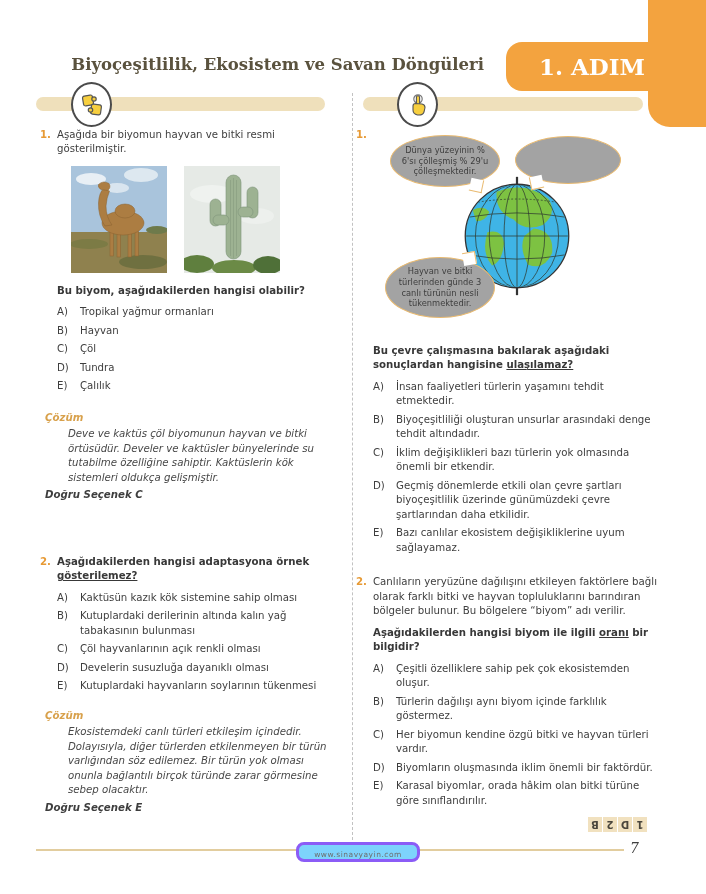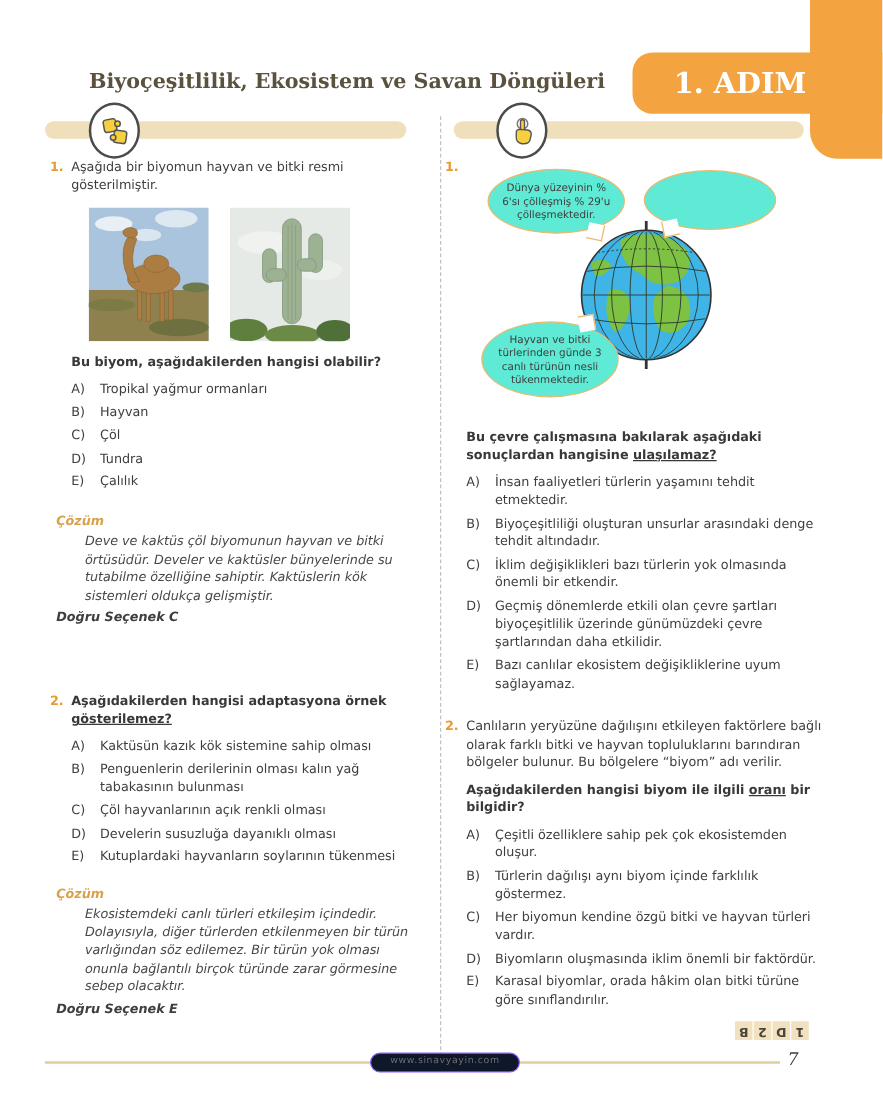--- a/index.html
+++ b/index.html
@@ -44,37 +44,37 @@
   .photos{display:flex;gap:17px;margin:9px 0 11px 14px;}
   .photo{width:96px;height:107px;display:block;}
   
   .solution{margin-top:13px;margin-left:5px;}
   .sol-label{font-style:italic;font-weight:bold;color:var(--sol);}
   .sol-text{font-style:italic;margin:2px 0 0 23px;color:#474747;}
   .sol-answer{font-style:italic;font-weight:600;text-align:left;margin-top:3px;padding-right:4px;}
   
   .poster{position:relative;height:207px;margin-top:3px;}
   .globe{position:absolute;left:84px;top:44px;width:120px;height:122px;}
-  .bubble{position:absolute;background:#5eead4;border:1.5px solid var(--bubble);border-radius:50%;
+  .bubble{position:absolute;background:#a3a3a3;border:1.5px solid var(--bubble);border-radius:50%;
        display:flex;align-items:center;justify-content:center;text-align:center;
        font-size:8.3px;line-height:1.3;padding:6px 9px;box-sizing:border-box;z-index:2;}
   .btext{position:relative;z-index:4;}
   .tail{position:absolute;width:12px;height:12px;background:#fff;z-index:3;}
   .t1{right:16px;bottom:-6px;border-right:1.5px solid var(--bubble);border-bottom:1.5px solid var(--bubble);transform:rotate(12deg);}
   .t2{left:14px;bottom:-6px;border-left:1.5px solid var(--bubble);border-bottom:1.5px solid var(--bubble);transform:rotate(-12deg);}
   .t3{right:18px;top:-6px;border-right:1.5px solid var(--bubble);border-top:1.5px solid var(--bubble);transform:rotate(-10deg);}
   .t4{left:22px;top:-6px;border-left:1.5px solid var(--bubble);border-top:1.5px solid var(--bubble);transform:rotate(10deg);}
   .b1{left:17px;top:4px;width:110px;height:52px;}
   .b2{left:142px;top:5px;width:106px;height:48px;}
   .b3{left:12px;top:126px;width:110px;height:61px;}
   .b4{left:128px;top:138px;width:128px;height:66px;}
   
   .footer-line{position:absolute;left:36px;top:849px;width:588px;height:2px;background:#E2CD9E;}
-  .site-box{position:absolute;left:296px;top:842px;width:118px;height:14px;background:#0f172a;
-       border:1px solid #8b5cf6;border-radius:8px;display:flex;align-items:flex-start;justify-content:center;
+  .site-box{position:absolute;left:296px;top:842px;width:118px;height:14px;background:#7dd3fc;
+       border:3px solid #8b5cf6;border-radius:8px;display:flex;align-items:flex-end;justify-content:center;
        font-size:7.5px;color:#6e6e6e;letter-spacing:.5px;z-index:2;}
   .page-num{position:absolute;left:630px;top:840px;font-family:"DejaVu Serif",serif;
        font-style:italic;font-size:14px;color:#3e3e3e;}
   .answer-key{position:absolute;left:588px;top:817px;display:flex;gap:1px;}
   .ak{width:14px;height:15px;background:#F1E1BF;color:#4a463c;font-weight:bold;font-size:10px;
        display:flex;align-items:center;justify-content:center;transform:rotate(180deg);}
 </style>
 </head>
 <body>
 
@@ -192,21 +192,21 @@
       <div class="stem">
         <span>Aşağıdakilerden hangisi adaptasyona örnek </span><span class="ul">gösterilemez?</span><span></span>
       </div>
       <div class="opts">
         <div class="opt">
             <span class="letter">A)</span>
             <span class="otext">Kaktüsün kazık kök sistemine sahip olması</span>
           </div>
         <div class="opt">
             <span class="letter">B)</span>
-            <span class="otext">Penguenlerin derilerinin olması kalın yağ tabakasının bulunması</span>
+            <span class="otext">Kutuplardaki derilerinin altında kalın yağ tabakasının bulunması</span>
           </div>
         <div class="opt">
             <span class="letter">C)</span>
             <span class="otext">Çöl hayvanlarının açık renkli olması</span>
           </div>
         <div class="opt">
             <span class="letter">D)</span>
             <span class="otext">Develerin susuzluğa dayanıklı olması</span>
           </div>
         <div class="opt">

